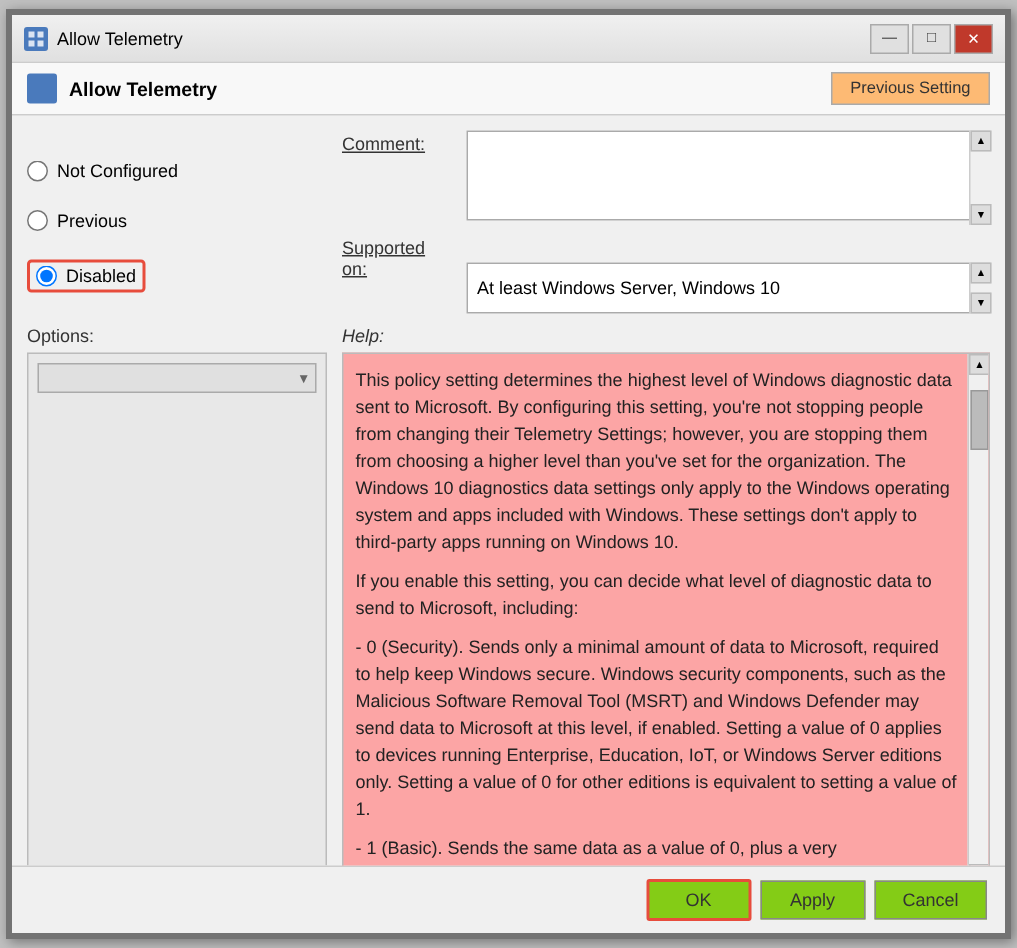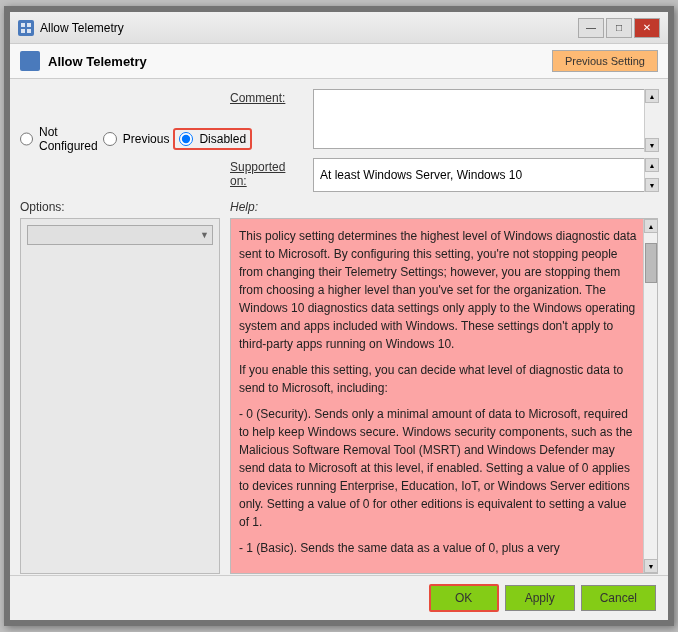--- a/index.html
+++ b/index.html
@@ -17,21 +17,21 @@
       align-items: center;
       width: 678px;
       height: 632px;
       overflow: hidden;
     }
 
     .window {
       width: 670px;
       height: 620px;
       background: #f0f0f0;
-      border: 6px solid #737373;
+      border: 4px solid #737373;
       box-shadow: 2px 2px 8px rgba(0,0,0,0.4);
       display: flex;
       flex-direction: column;
     }
 
     .title-bar {
       background: linear-gradient(to bottom, #f0f0f0, #e0e0e0);
       border-bottom: 1px solid #ccc;
       padding: 6px 8px;
       display: flex;
@@ -138,22 +138,23 @@
 
     .left-panel {
       width: 200px;
       display: flex;
       flex-direction: column;
       gap: 6px;
     }
 
     .radio-group {
       display: flex;
-      gap: 4px;
-      margin-top: 36px;
+      flex-direction: column;
+      gap: 19px;
+      margin-top: 20px;
     }
 
     .radio-item {
       display: flex;
       align-items: center;
       gap: 6px;
       cursor: pointer;
     }
 
     .radio-item input[type="radio"] {
@@ -356,20 +357,21 @@
       height: 60px;
       border: 1px solid #aaa;
       background: white;
       padding: 3px 16px 3px 3px;
       font-size: 11px;
       resize: none;
     }
 
     .supported-wrapper {
       position: relative;
+      margin-top: 19px;
     }
 
     .supported-content {
       border: 1px solid #aaa;
       background: white;
       padding: 4px 20px 4px 6px;
       font-size: 11px;
       min-height: 34px;
       display: flex;
       align-items: center;

